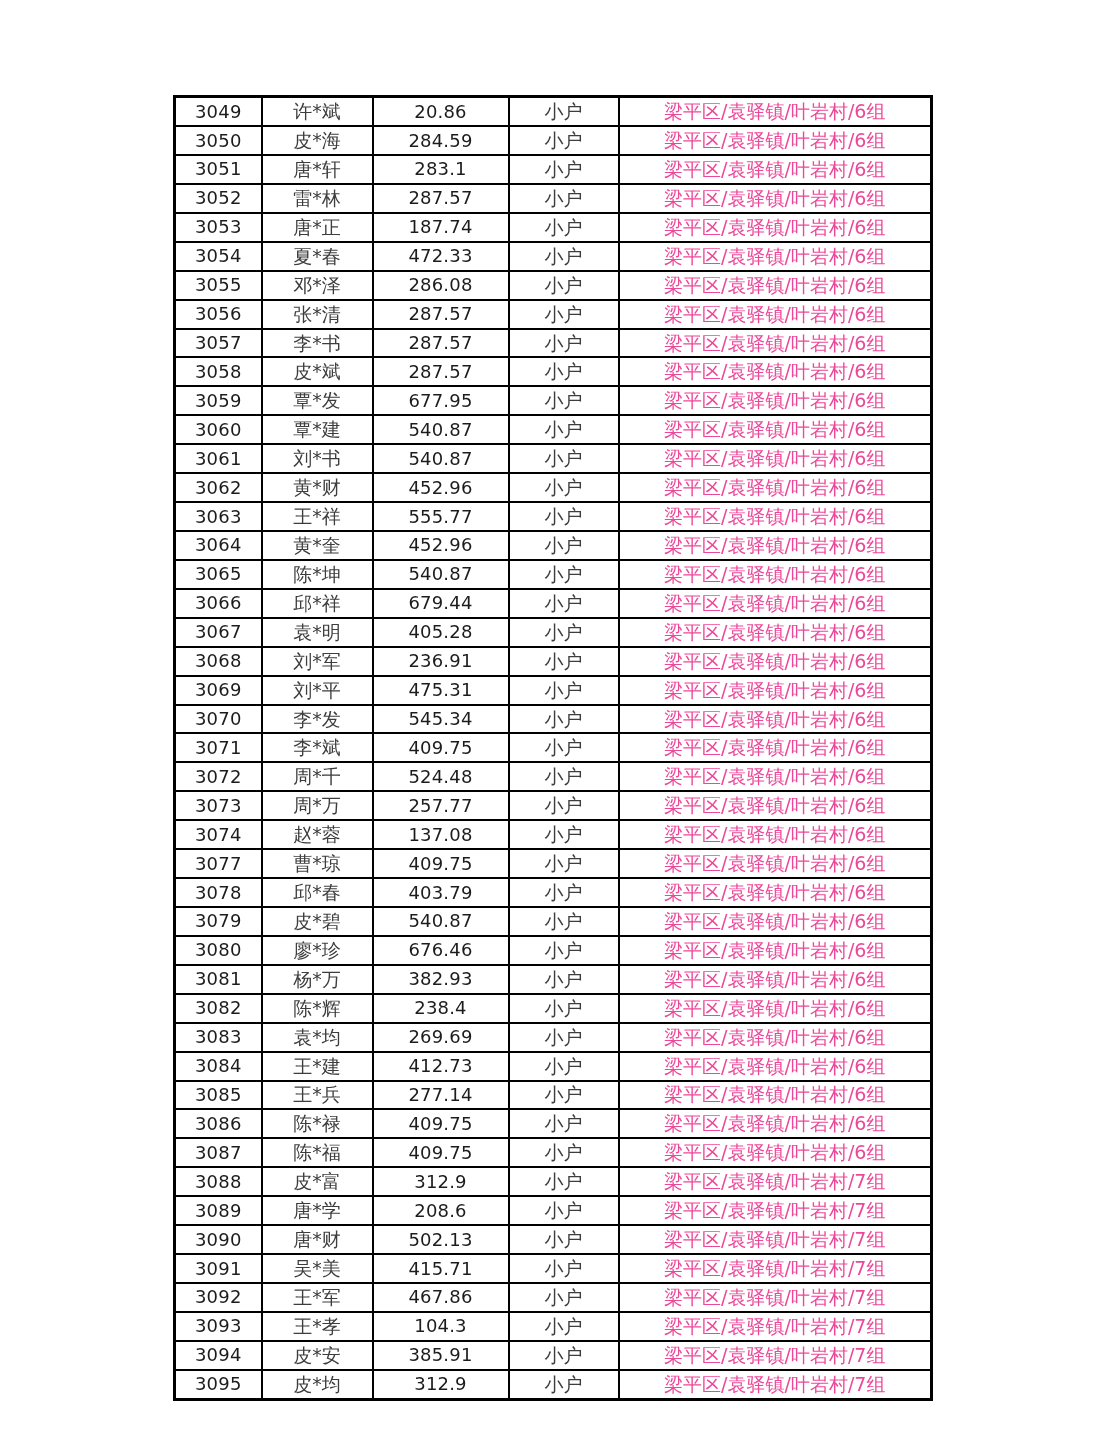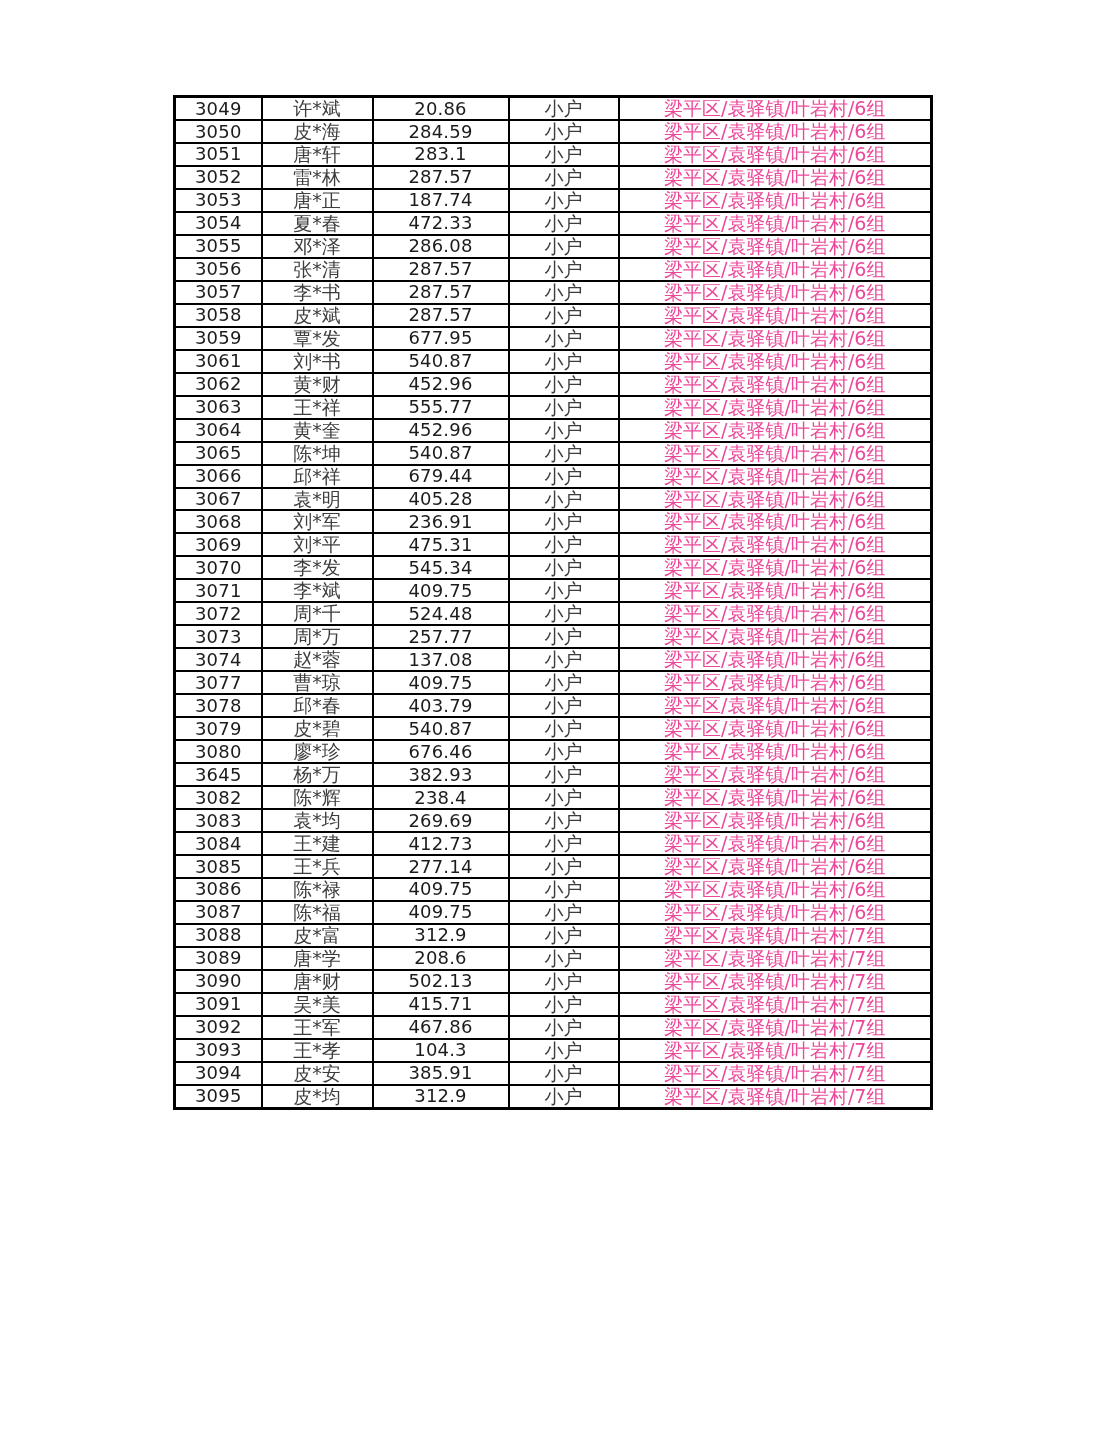--- a/index.html
+++ b/index.html
@@ -15,21 +15,21 @@
   }
   .sheet {
     position: absolute;
     left: 173px;
     top: 95px;
   }
   table.records {
     border-collapse: collapse;
     table-layout: fixed;
     width: 757px;
-    height: 1015px;
+    height: 1306px;
     border: 3px solid #000000;
   }
   table.records td {
     border: 2px solid #000000;
     text-align: center;
     vertical-align: middle;
     padding: 0;
     overflow: hidden;
     white-space: nowrap;
     line-height: 1;
@@ -134,20 +134,27 @@
           <td class="c4">梁平区/袁驿镇/叶岩村/6组</td>
         </tr>
         <tr>
           <td class="c0">3059</td>
           <td class="c1">覃*发</td>
           <td class="c2">677.95</td>
           <td class="c3">小户</td>
           <td class="c4">梁平区/袁驿镇/叶岩村/6组</td>
         </tr>
         <tr>
+          <td class="c0">3060</td>
+          <td class="c1">覃*建</td>
+          <td class="c2">540.87</td>
+          <td class="c3">小户</td>
+          <td class="c4">梁平区/袁驿镇/叶岩村/6组</td>
+        </tr>
+        <tr>
           <td class="c0">3061</td>
           <td class="c1">刘*书</td>
           <td class="c2">540.87</td>
           <td class="c3">小户</td>
           <td class="c4">梁平区/袁驿镇/叶岩村/6组</td>
         </tr>
         <tr>
           <td class="c0">3062</td>
           <td class="c1">黄*财</td>
           <td class="c2">452.96</td>
@@ -260,21 +267,21 @@
           <td class="c4">梁平区/袁驿镇/叶岩村/6组</td>
         </tr>
         <tr>
           <td class="c0">3080</td>
           <td class="c1">廖*珍</td>
           <td class="c2">676.46</td>
           <td class="c3">小户</td>
           <td class="c4">梁平区/袁驿镇/叶岩村/6组</td>
         </tr>
         <tr>
-          <td class="c0">3645</td>
+          <td class="c0">3081</td>
           <td class="c1">杨*万</td>
           <td class="c2">382.93</td>
           <td class="c3">小户</td>
           <td class="c4">梁平区/袁驿镇/叶岩村/6组</td>
         </tr>
         <tr>
           <td class="c0">3082</td>
           <td class="c1">陈*辉</td>
           <td class="c2">238.4</td>
           <td class="c3">小户</td>

